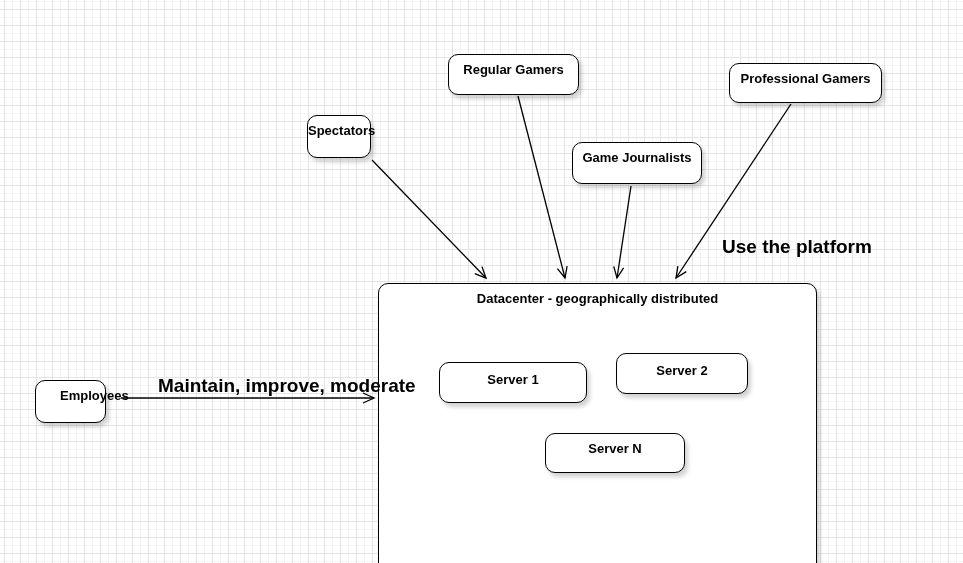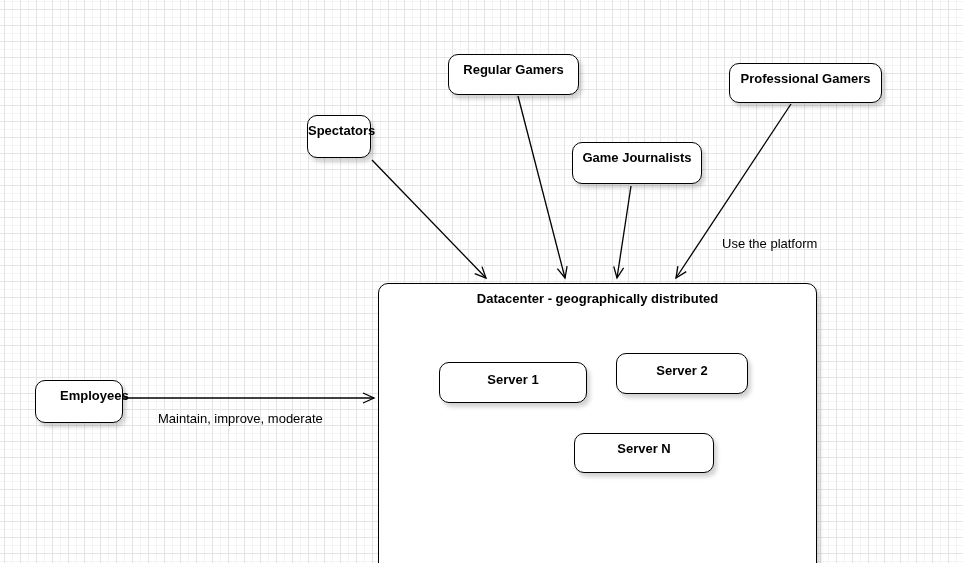--- a/index.html
+++ b/index.html
@@ -41,36 +41,36 @@
   .edges {
     position: absolute;
     left: 0; top: 0;
     width: 963px;
     height: 563px;
     pointer-events: none;
   }
   .edges line { pointer-events: stroke; }
   .edge-label {
     position: absolute;
-    font-size: 13px;
-    font-weight: normal;
+    font-size: 19px;
+    font-weight: bold;
     white-space: nowrap;
   }
   
   .n-spectators          { left: 307px; top: 115px; width: 64px;  height: 43px; }
   .n-regular-gamers      { left: 448px; top: 54px;  width: 131px; height: 41px; }
   .n-game-journalists    { left: 572px; top: 142px; width: 130px; height: 42px; }
   .n-professional-gamers { left: 729px; top: 63px;  width: 153px; height: 40px; }
-  .n-employees           { left: 35px;  top: 380px; width: 88px;  height: 43px; padding-left: 24px; }
+  .n-employees           { left: 35px;  top: 380px; width: 71px;  height: 43px; padding-left: 24px; }
   .n-datacenter          { left: 378px; top: 283px; width: 439px; height: 295px; }
   .n-server-1            { left: 439px; top: 362px; width: 148px; height: 41px; padding-top: 9px; }
   .n-server-2            { left: 616px; top: 353px; width: 132px; height: 41px; padding-top: 9px; }
-  .n-server-n            { left: 574px; top: 433px; width: 140px; height: 40px; }
+  .n-server-n            { left: 545px; top: 433px; width: 140px; height: 40px; }
   .lab-use-platform { left: 722px; top: 236px; }
-  .lab-maintain     { left: 158px; top: 375px; margin-top: 36px; }
+  .lab-maintain     { left: 158px; top: 375px; }
 </style>
 </head>
 <body>
 
 <div class="canvas">
 
   <svg class="edges" viewBox="0 0 963 563" xmlns="http://www.w3.org/2000/svg">
     <defs>
       <marker id="openArrow" markerUnits="userSpaceOnUse" markerWidth="16" markerHeight="14" refX="12" refY="6" orient="auto" style="overflow:visible">
         <path d="M1,1 L12,6 L1,11" fill="none" stroke="#000000" stroke-width="1.3"></path>

